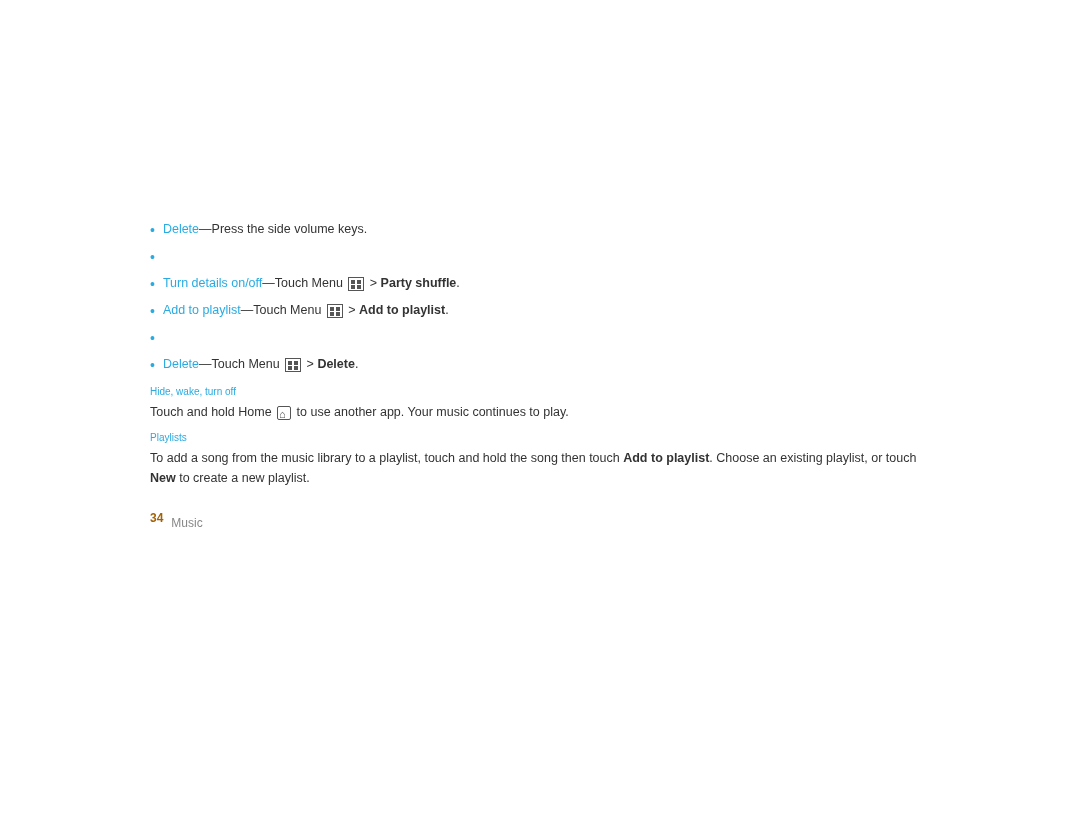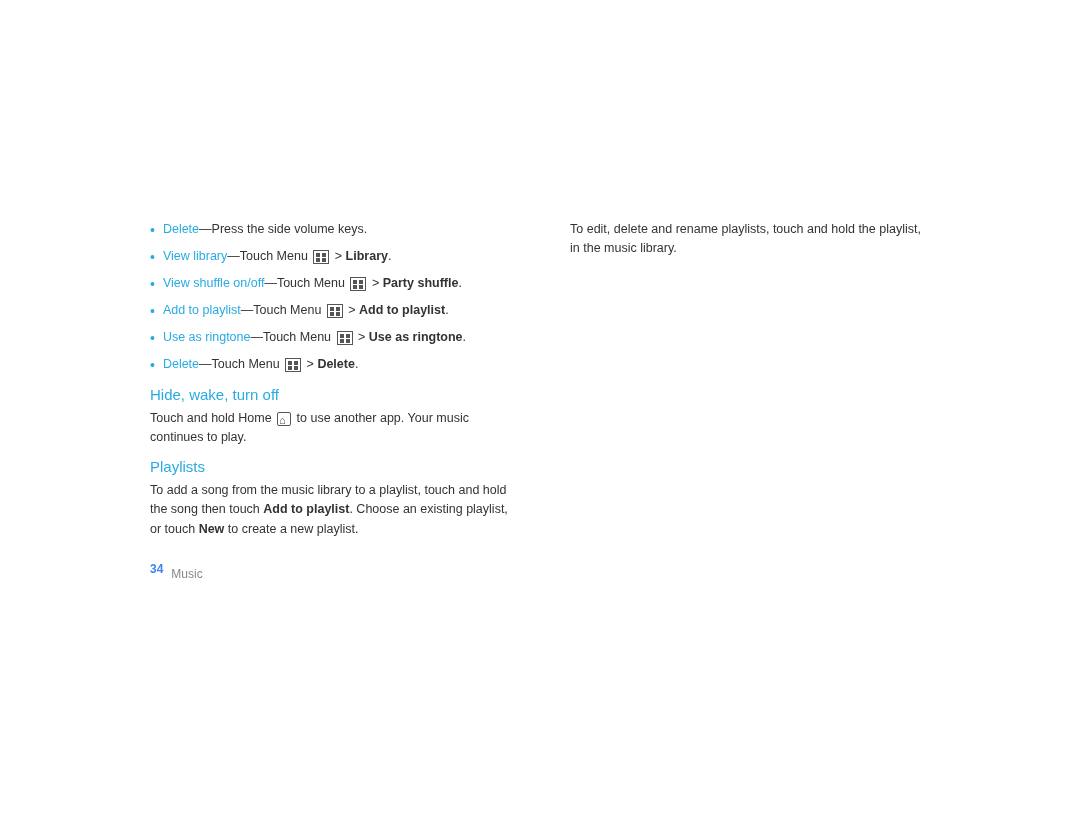--- a/index.html
+++ b/index.html
@@ -76,42 +76,42 @@
       position: absolute;
       left: 2px;
       top: 2px;
       width: 4px;
       height: 4px;
       background: #555;
       box-shadow: 6px 0 0 #555, 0 5px 0 #555, 6px 5px 0 #555;
     }
     .section-heading {
       color: #29abe2;
-      font-size: 15px;
+      font-size: 10px;
       font-weight: normal;
       margin-top: 10px;
       margin-bottom: 6px;
     }
     .body-text {
       font-size: 12.5px;
       line-height: 1.55;
       color: #333333;
       margin-bottom: 6px;
     }
     .page-footer {
       margin-top: 18px;
       font-size: 12px;
       color: #888888;
       display: flex;
       align-items: center;
       gap: 8px;
     }
     .page-number {
       font-size: 12px;
-      color: #3b82f6;
+      color: #a16207;
       font-weight: bold;
     }
     .page-label {
       font-size: 12px;
       color: #888;
       margin-top: 10px;
     }
     .home-icon {
       display: inline-block;
       width: 14px;
@@ -161,44 +161,38 @@
 
         <li>
           <span class="bullet-dot">•</span>
           <span>
             <span class="link-blue">Delete</span>—Press the side volume keys.
           </span>
         </li>
 
         <li>
           <span class="bullet-dot">•</span>
-          <span>
-            <span class="link-blue">View library</span>—Touch Menu <span class="menu-icon-inner"></span> &gt; <span class="bold">Library</span>.
-          </span>
-        </li>
-
-        <li>
-          <span class="bullet-dot">•</span>
-          <span>
-            <span class="link-blue">View shuffle on/off</span>—Touch Menu <span class="menu-icon-inner"></span> &gt; <span class="bold">Party shuffle</span>.
+        </li>
+
+        <li>
+          <span class="bullet-dot">•</span>
+          <span>
+            <span class="link-blue">Turn details on/off</span>—Touch Menu <span class="menu-icon-inner"></span> &gt; <span class="bold">Party shuffle</span>.
           </span>
         </li>
 
         <li>
           <span class="bullet-dot">•</span>
           <span>
             <span class="link-blue">Add to playlist</span>—Touch Menu <span class="menu-icon-inner"></span> &gt; <span class="bold">Add to playlist</span>.
           </span>
         </li>
 
         <li>
           <span class="bullet-dot">•</span>
-          <span>
-            <span class="link-blue">Use as ringtone</span>—Touch Menu <span class="menu-icon-inner"></span> &gt; <span class="bold">Use as ringtone</span>.
-          </span>
         </li>
 
         <li>
           <span class="bullet-dot">•</span>
           <span>
             <span class="link-blue">Delete</span>—Touch Menu <span class="menu-icon-inner"></span> &gt; <span class="bold">Delete</span>.
           </span>
         </li>
 
       </ul>
@@ -222,18 +216,15 @@
 
       </div>
 
       <div class="page-footer">
         <span class="page-number">34</span>
         <span class="page-label">Music</span>
       </div>
 
     </div>
 
-    <div class="right-col">
-      <p class="body-text">To edit, delete and rename playlists, touch and hold the playlist, in the music library.</p>
-    </div>
 
   </div>
 </div>
 
 </body></html>

